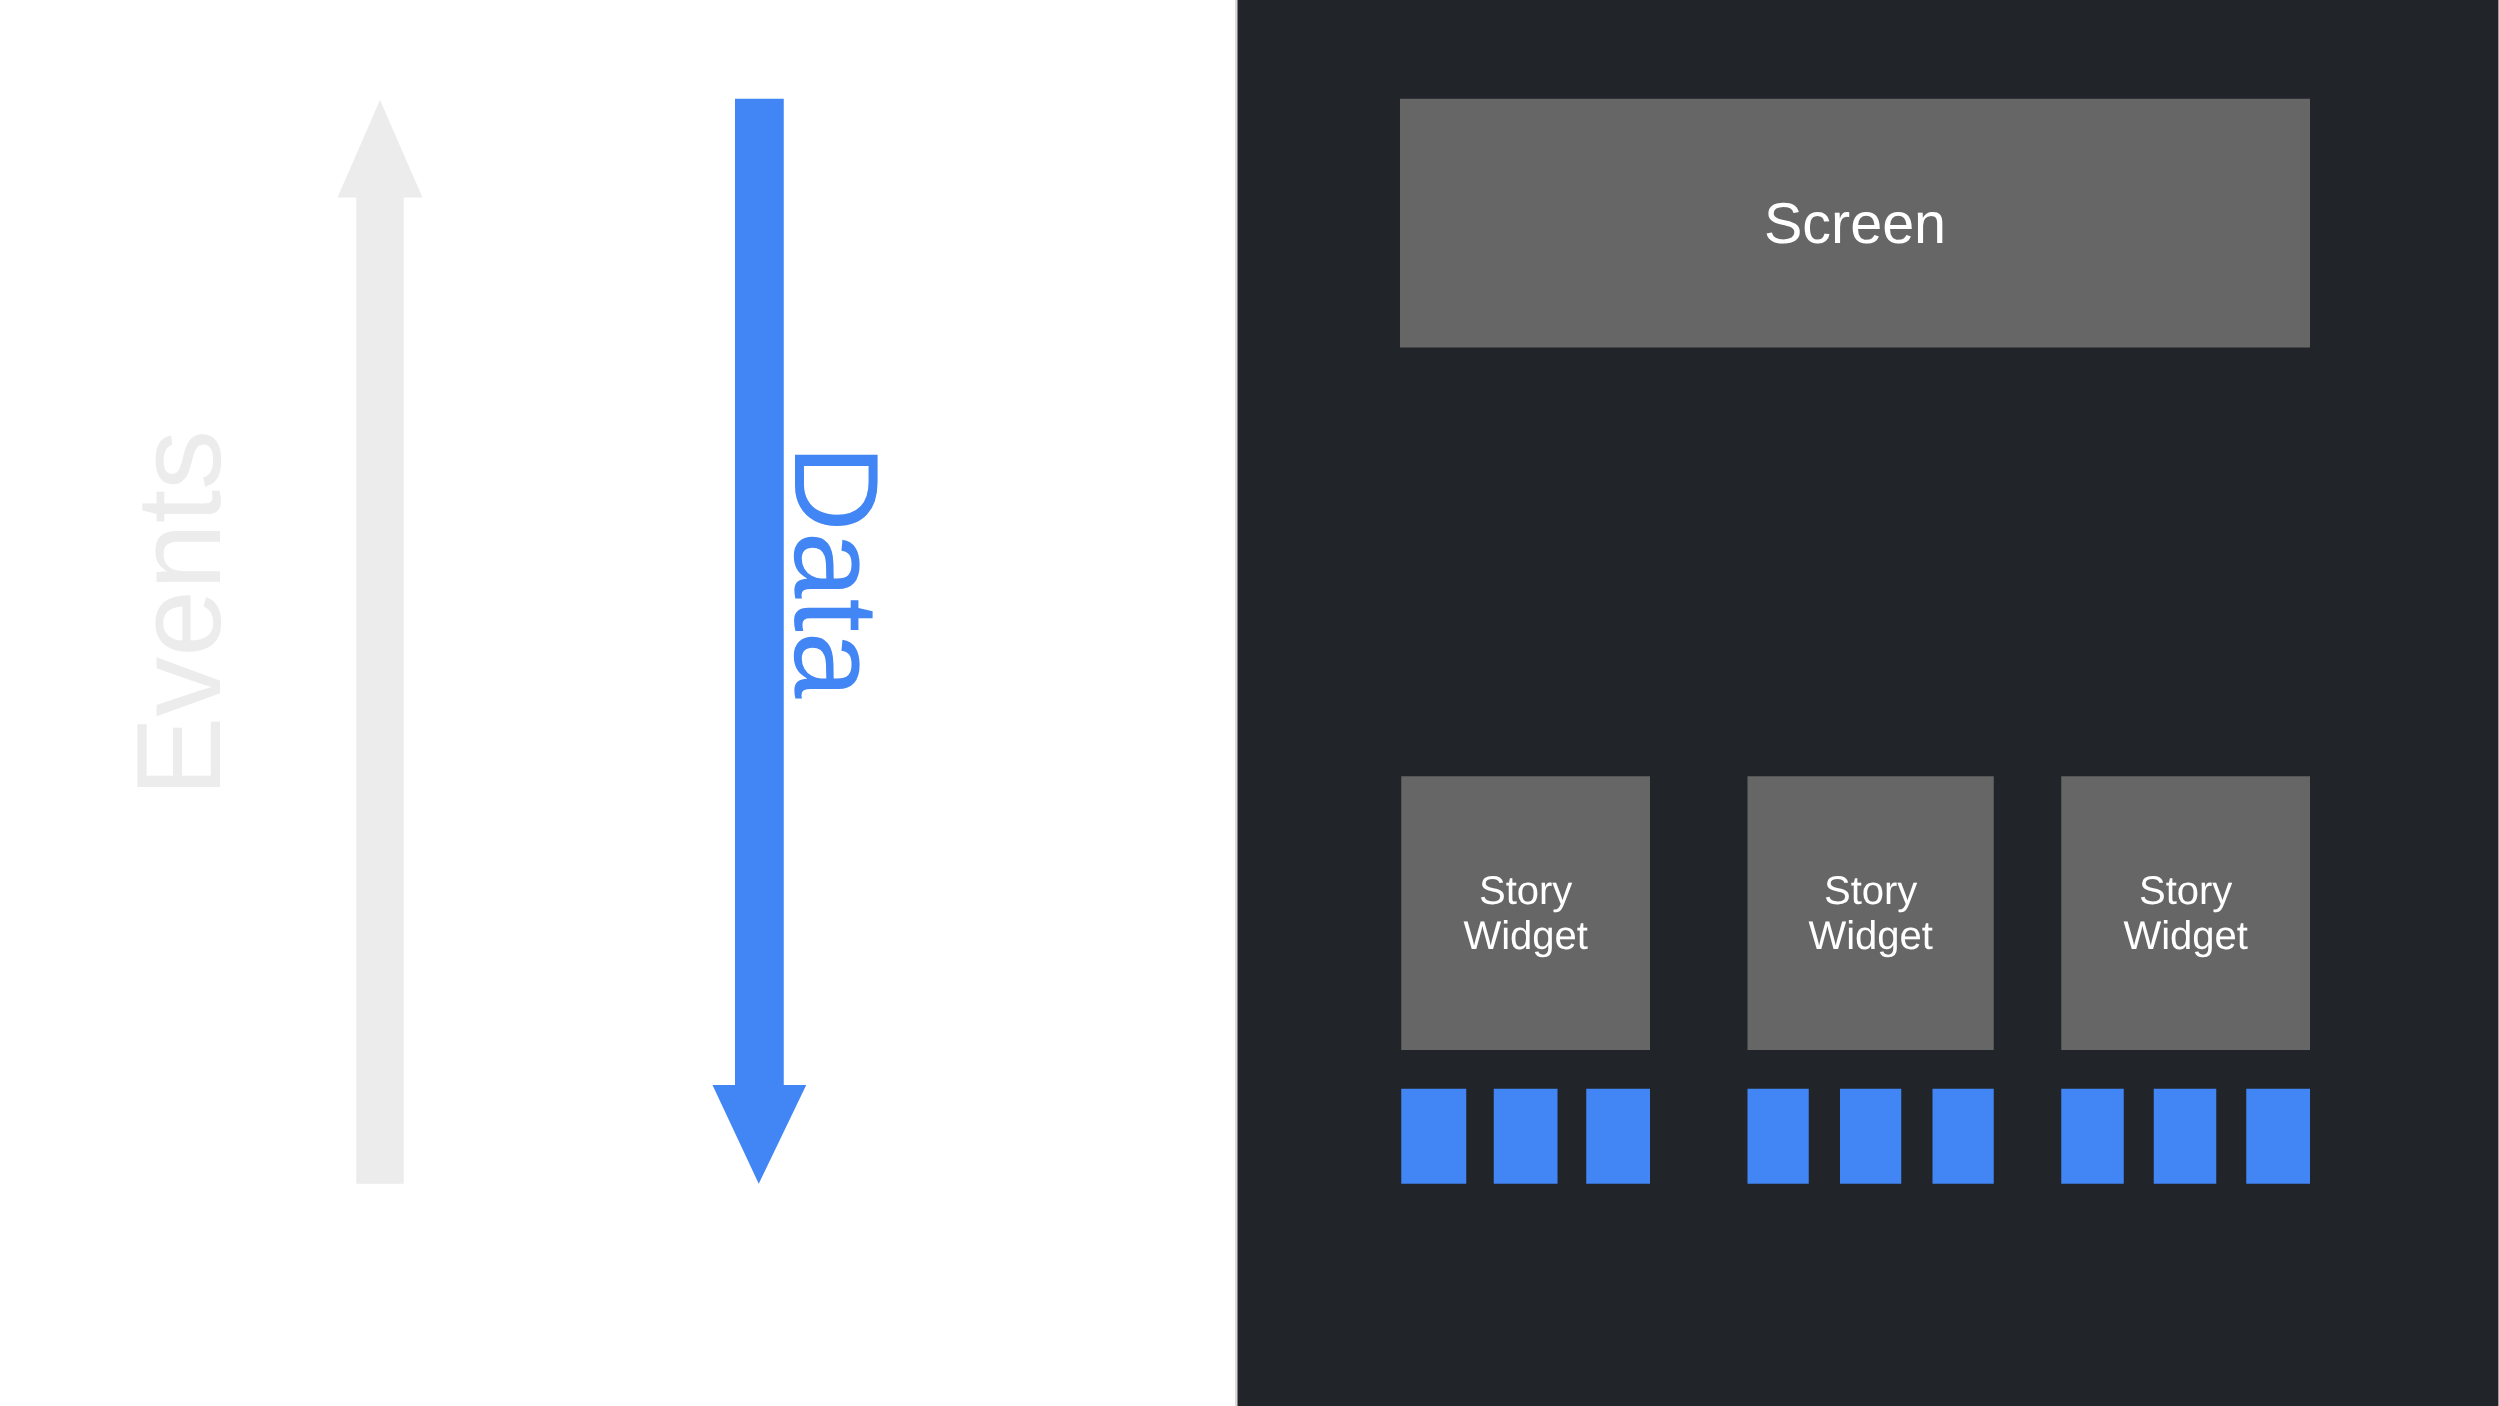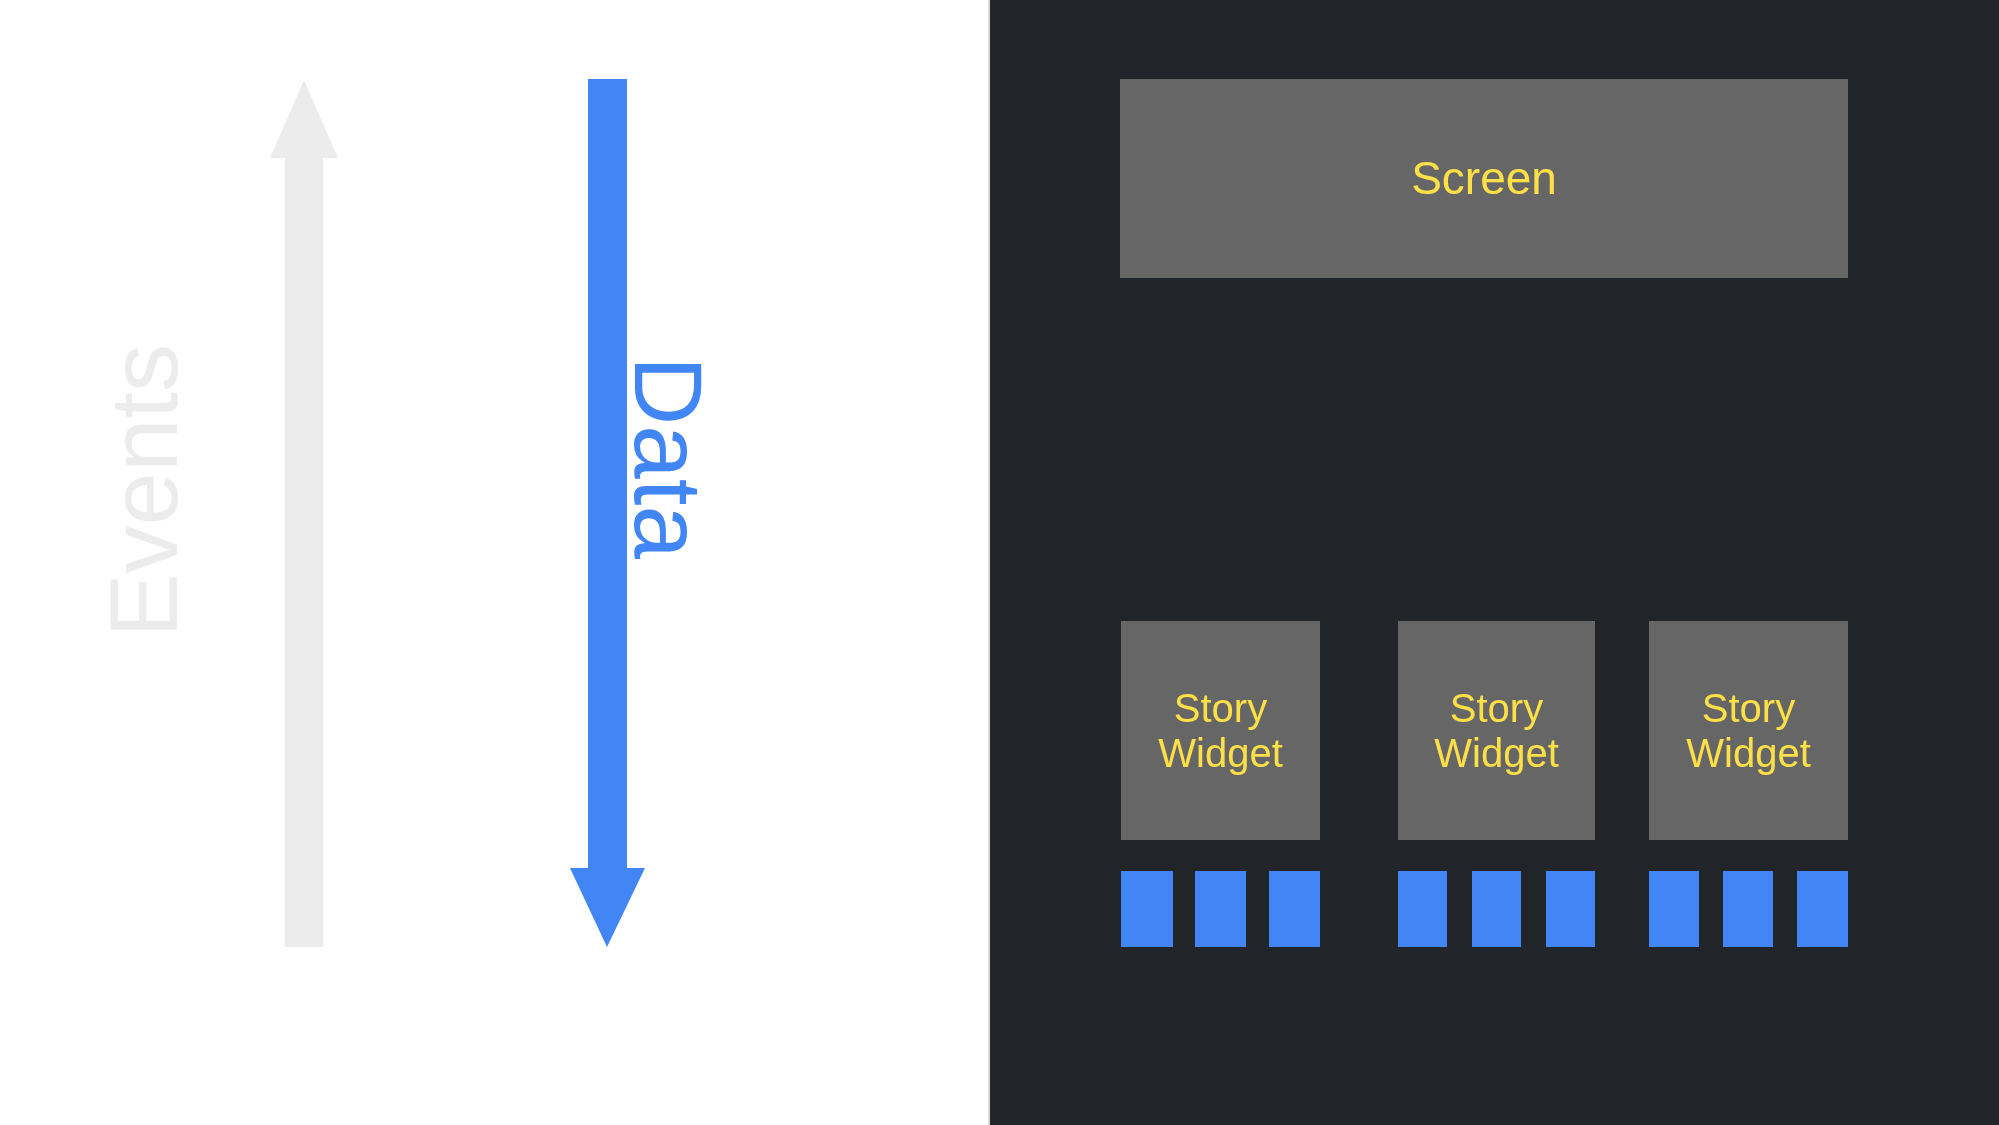--- a/index.html
+++ b/index.html
@@ -68,38 +68,38 @@
     width: 1011px;
     height: 1125px;
     background: #212429;
     border-left: 2px solid #d9d9d9;
     box-sizing: border-box;
   }
 
   .node-box {
     position: absolute;
     background: #666666;
-    color: #fde047;
+    color: #ffffff;
     display: flex;
     align-items: center;
     justify-content: center;
     text-align: center;
     font-size: 46px;
     font-weight: 400;
     line-height: 1.12;
     box-sizing: border-box;
   }
 
   .node-screen   { left: 130px; top: 79px;  width: 728px; height: 199px; }
   .node-newsfeed { left: 130px; top: 342px; width: 728px; height: 213px; }
 
   .node-story {
     top: 621px;
     height: 219px;
-    font-size: 40px;
+    font-size: 32px;
   }
   .node-story-1 { left: 131px; width: 199px; }
   .node-story-2 { left: 408px; width: 197px; }
   .node-story-3 { left: 659px; width: 199px; }
 
   .bar {
     position: absolute;
     top: 871px;
     height: 76px;
     background: #4285f4;

